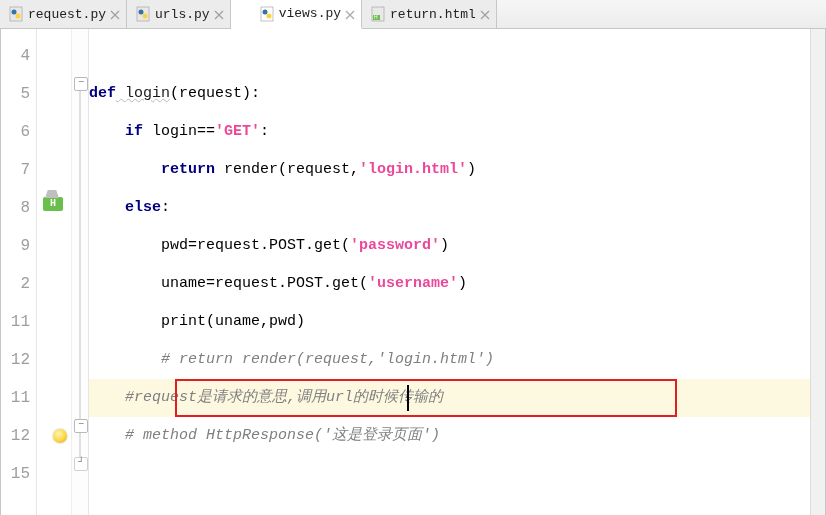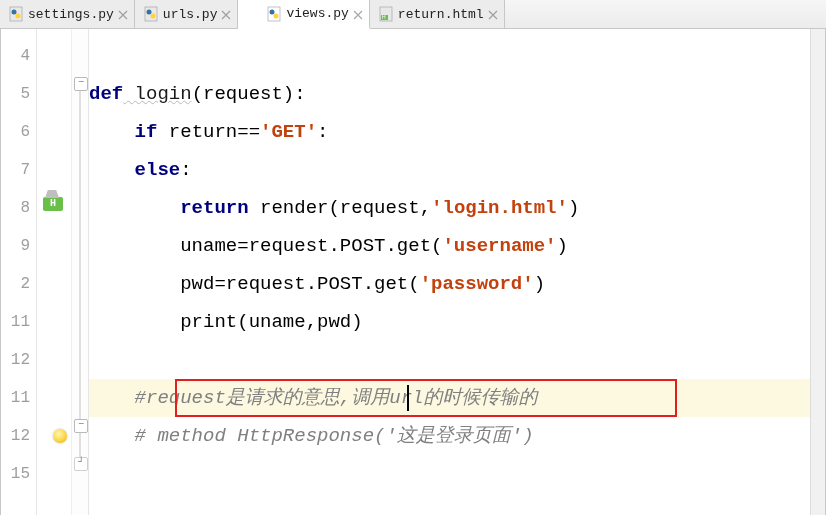--- a/index.html
+++ b/index.html
@@ -9,26 +9,26 @@
   .tab .icon{width:16px;height:16px;display:inline-block;}
   .tab .close{width:10px;height:10px;opacity:.5;}
   .tabbar-rest{flex:1;}
   .editor{display:flex;height:486px;border:1px solid #c7c7c7;border-top:none;}
   .gutter{width:36px;background:#fff;border-right:1px solid #e6e6e6;text-align:right;color:#9e9e9e;font-family:Consolas,"Courier New",monospace;font-size:16px;padding-top:8px;box-sizing:border-box;}
   .gutter div{height:38px;line-height:38px;padding-right:6px;}
   .marker-col{width:34px;background:#fff;border-right:1px solid #efefef;position:relative;}
   .fold-col{width:16px;background:#fdfdfd;border-right:1px solid #e6e6e6;position:relative;}
   .fold-mark{position:absolute;left:2px;width:12px;height:12px;border:1px solid #b9b9b9;background:#fff;font-size:10px;line-height:10px;text-align:center;color:#7a7a7a;border-radius:2px;}
   .fold-vline{position:absolute;left:7px;width:2px;background:#e0e0e0;}
-  .code{flex:1;position:relative;font-family:Consolas,"Courier New",monospace;font-size:19px;padding-top:8px;}
+  .code{flex:1;position:relative;font-family:Consolas,"Courier New",monospace;font-size:15px;padding-top:8px;}
   .line{height:38px;line-height:38px;white-space:pre;position:relative;}
   .line.hl{background:#fdf9e1;}
   .kw{color:#00007f;font-weight:bold;}
   .fn{color:#1a1a1a;}
-  .str{color:#c2410c;font-weight:bold;}
+  .str{color:#ec4899;font-weight:bold;}
   .cm{color:#808080;font-style:italic;}
   .redbox{position:absolute;border:2px solid #e02020;pointer-events:none;z-index:5;}
   .bulb{position:absolute;width:14px;height:14px;border-radius:50%;background:radial-gradient(circle at 40% 35%, #fff6b0 0%, #fbd23a 60%, #d89e00 100%);box-shadow:0 0 2px rgba(0,0,0,.3);}
   .hfile-badge{position:absolute;width:20px;height:14px;background:#6abf4b;color:#fff;font-size:10px;font-weight:bold;line-height:14px;text-align:center;border-radius:2px;}
   .hfile-badge::before{content:"";position:absolute;left:2px;top:-7px;width:14px;height:8px;background:#bfbfbf;clip-path:polygon(0 100%,100% 100%,80% 0,20% 0);}
   .caret{position:absolute;width:2px;height:26px;background:#000;top:6px;}
   .wavy{text-decoration:underline wavy #b9b9b9;text-decoration-thickness:1px;}
   .scroll-stub{position:absolute;right:0;top:0;bottom:0;width:14px;background:#f1f1f1;border-left:1px solid #dcdcdc;}
 </style>
 </head>
@@ -36,21 +36,21 @@
 
 <div class="tabbar">
   <div class="tab">
     <span class="icon">
       <svg viewBox="0 0 16 16">
           <rect x="2" y="1" width="12" height="14" fill="#e8e8e8" stroke="#9a9a9a" stroke-width="0.6"></rect>
           <circle cx="6" cy="6" r="2.5" fill="#3572A5"></circle>
           <circle cx="10" cy="10" r="2.5" fill="#FFD43B"></circle>
         </svg>
     </span>
-    <span>settings.py</span>
+    <span>request.py</span>
     <span class="close"><svg viewBox="0 0 10 10">
           <path d="M1 1 L9 9 M9 1 L1 9" stroke="#555" stroke-width="1.2"></path>
         </svg></span>
   </div>
   <div class="tab">
     <span class="icon">
       <svg viewBox="0 0 16 16">
           <rect x="2" y="1" width="12" height="14" fill="#e8e8e8" stroke="#9a9a9a" stroke-width="0.6"></rect>
           <circle cx="6" cy="6" r="2.5" fill="#3572A5"></circle>
           <circle cx="10" cy="10" r="2.5" fill="#FFD43B"></circle>
@@ -114,26 +114,26 @@
   <div class="fold-col">
     <div class="fold-mark" style="top:48px;">−</div>
     <div class="fold-vline" style="top:62px;height:372px;"></div>
     <div class="fold-mark" style="top:390px;">−</div>
     <div class="fold-mark" style="top:428px;border-color:#d0d0d0;">┘</div>
   </div>
 
   <div class="code">
     <div class="line"></div>
     <div class="line"><span class="kw">def</span><span class="fn wavy"> login</span><span>(request):</span></div>
-    <div class="line"><span>    </span><span class="kw">if</span><span> return==</span><span class="str">'GET'</span><span>:</span></div>
+    <div class="line"><span>    </span><span class="kw">if</span><span> login==</span><span class="str">'GET'</span><span>:</span></div>
+    <div class="line"><span>        </span><span class="kw">return</span><span> render(request,</span><span class="str">'login.html'</span><span>)</span></div>
     <div class="line"><span>    </span><span class="kw">else</span><span>:</span></div>
-    <div class="line"><span>        </span><span class="kw">return</span><span> render(request,</span><span class="str">'login.html'</span><span>)</span></div>
+    <div class="line"><span>        pwd=request.POST.get(</span><span class="str">'password'</span><span>)</span></div>
     <div class="line"><span>        uname=request.POST.get(</span><span class="str">'username'</span><span>)</span></div>
-    <div class="line"><span>        pwd=request.POST.get(</span><span class="str">'password'</span><span>)</span></div>
     <div class="line"><span>        print(uname,pwd)</span></div>
-    <div class="line"><span>        </span></div>
+    <div class="line"><span>        </span><span class="cm"># return render(request,'login.html')</span></div>
     <div class="line hl"><span>    </span><span class="cm">#request是请求的意思,调用url的时候传输的</span><span class="caret" style="left:318px;"></span></div>
     <div class="line"><span>    </span><span class="cm"># method HttpResponse('这是登录页面')</span></div>
 
     <div class="redbox" style="left:86px;top:350px;width:498px;height:34px;"></div>
     <div class="scroll-stub"></div>
   </div>
 </div>
 
 </body></html>

